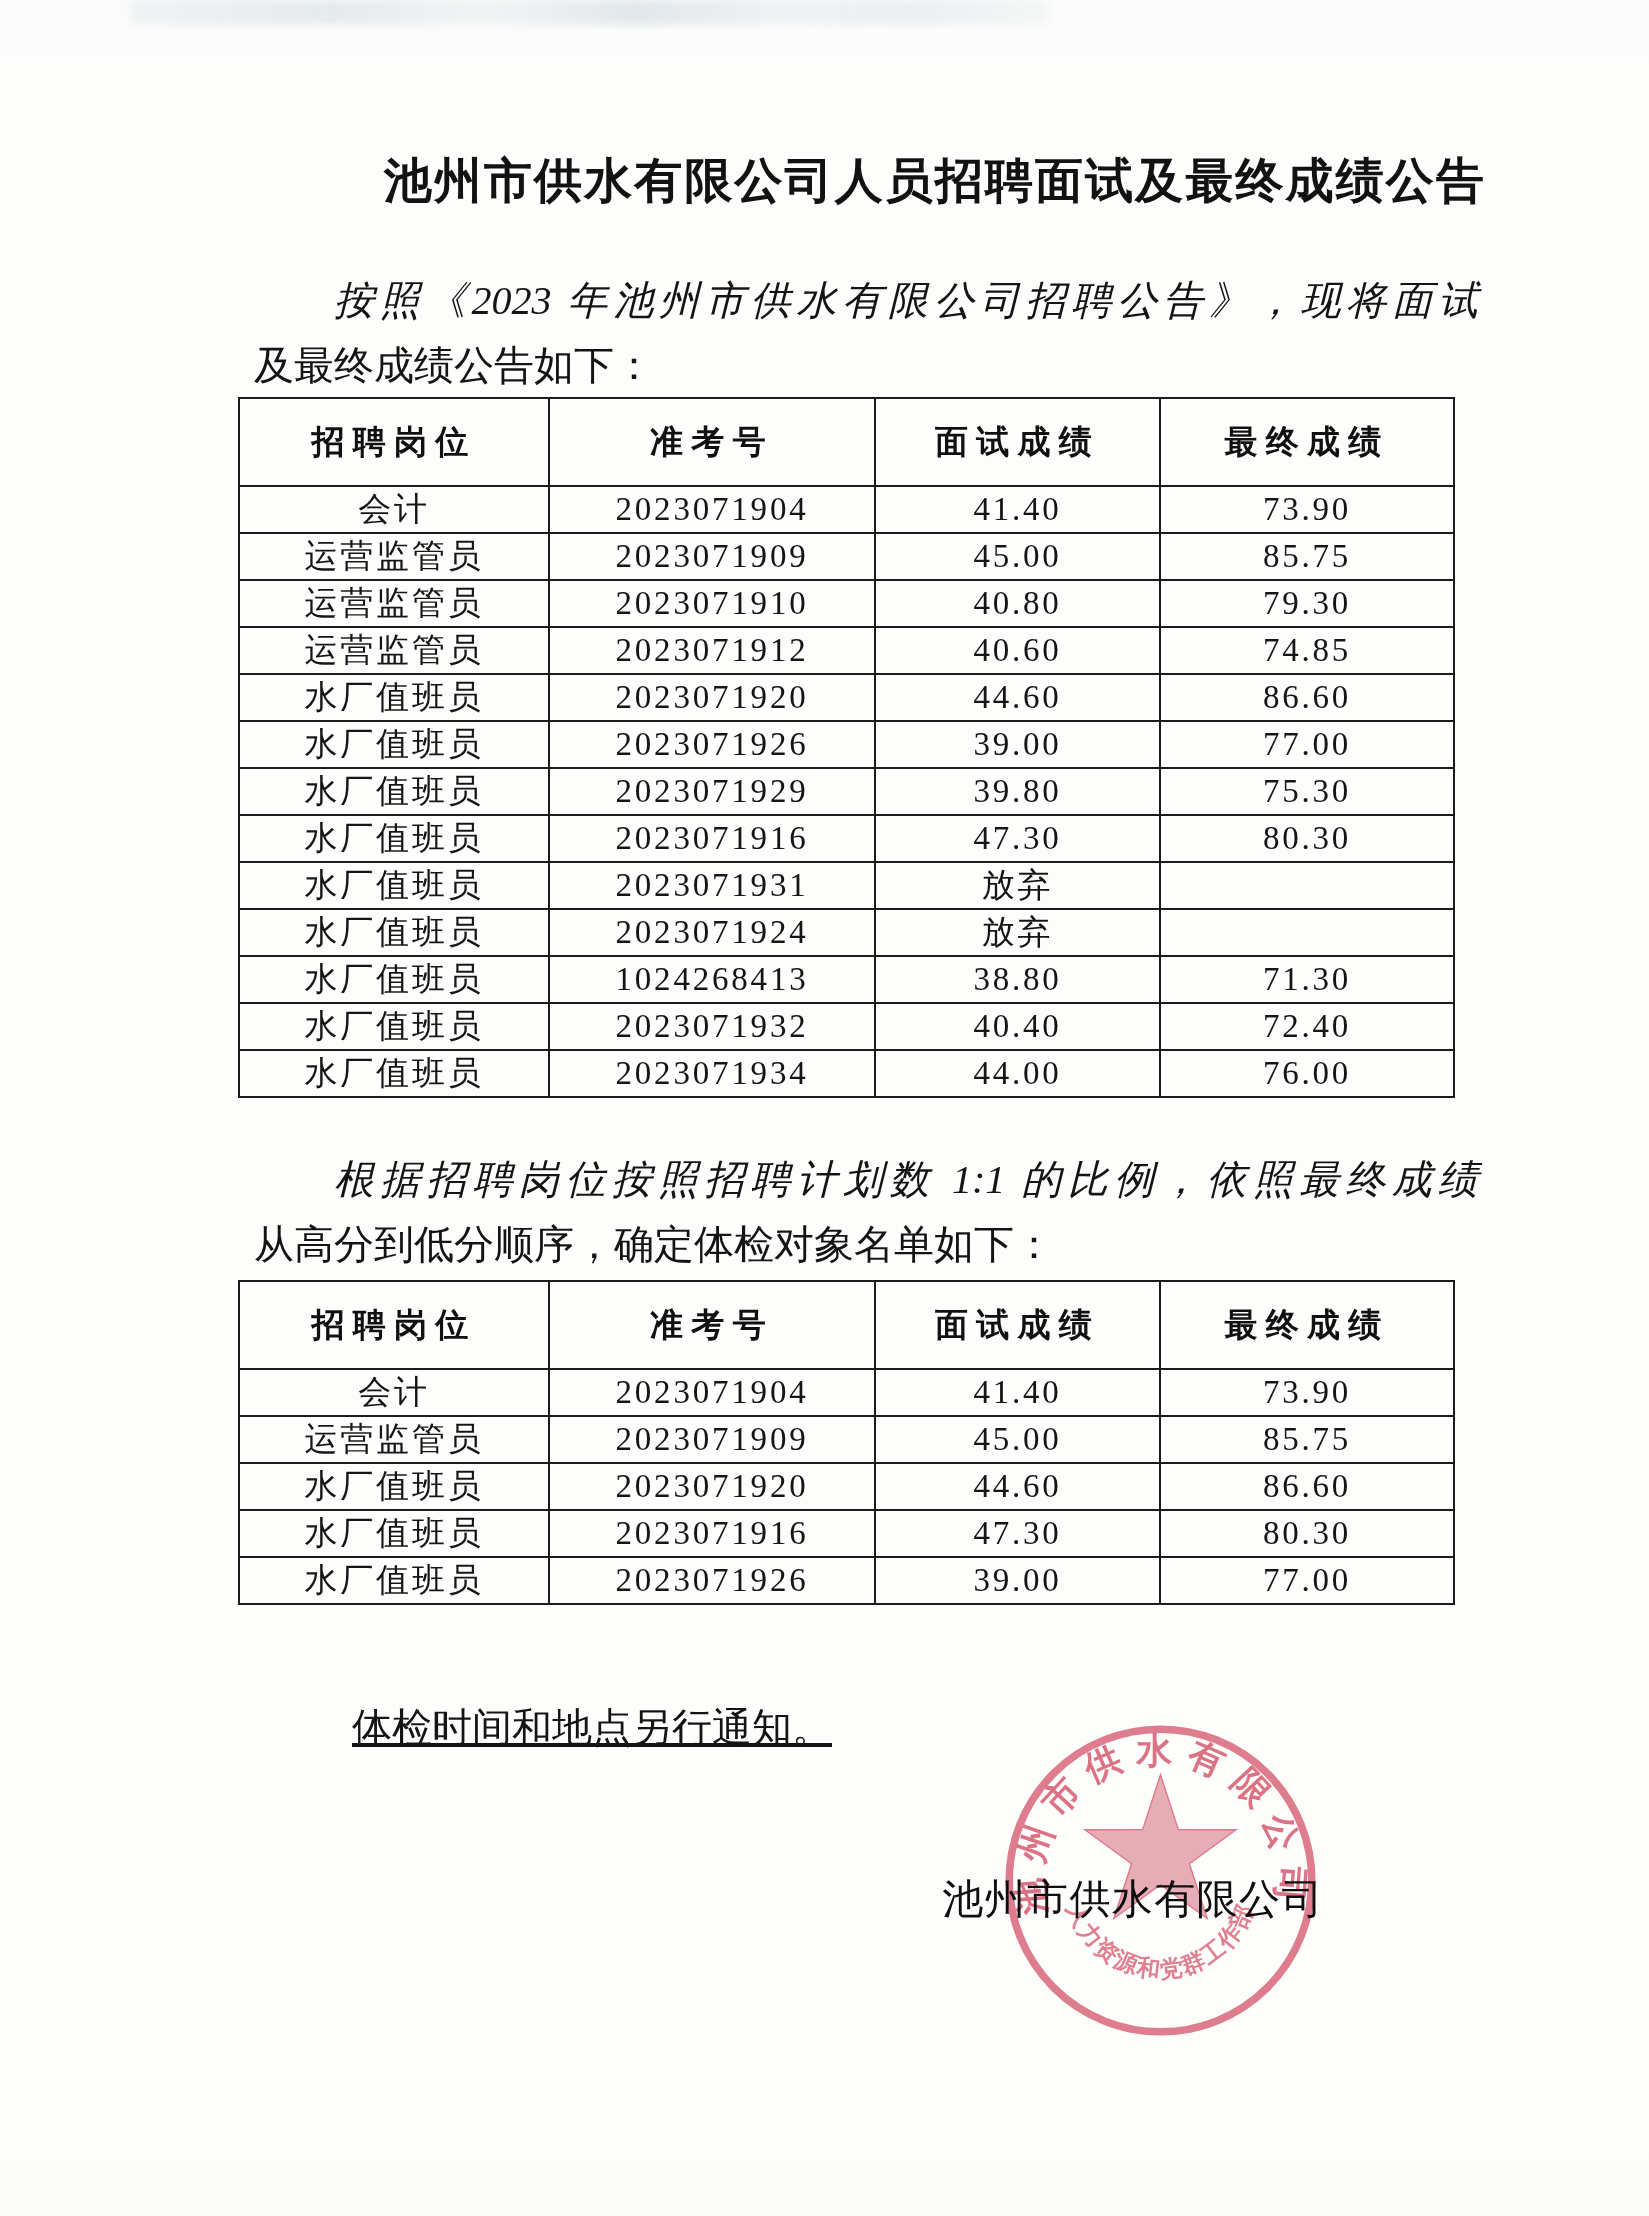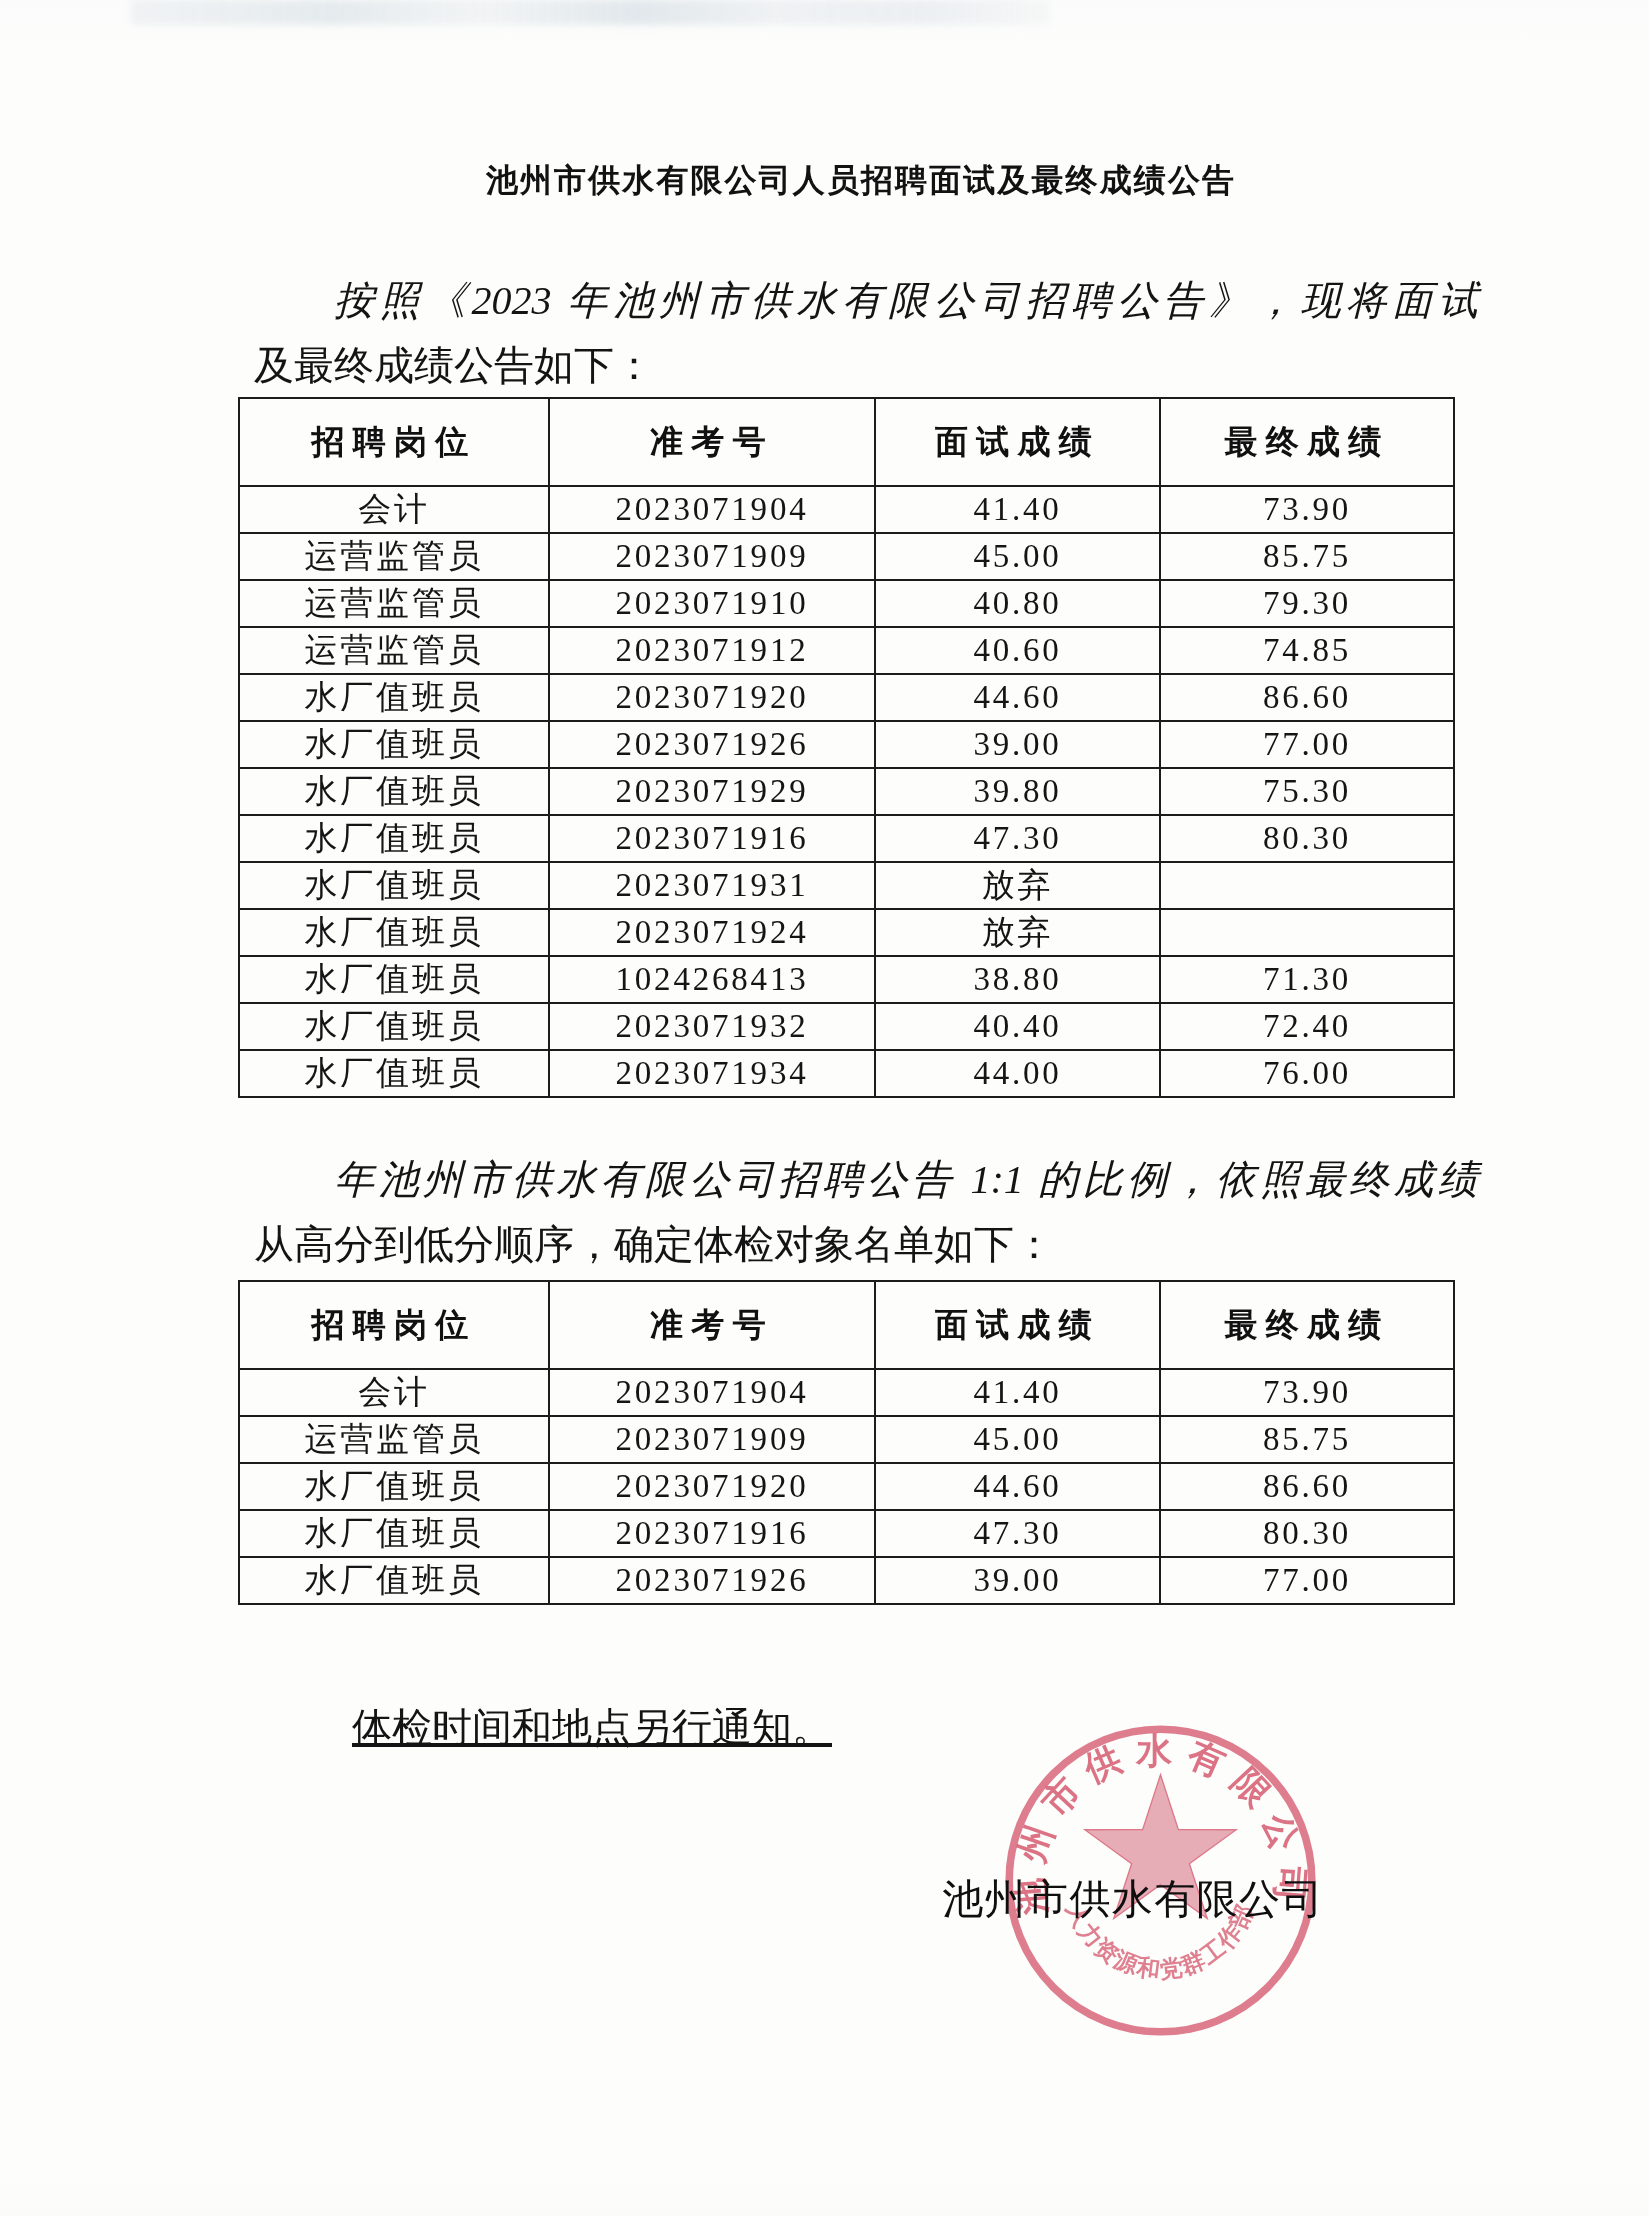--- a/index.html
+++ b/index.html
@@ -20,24 +20,24 @@
     position: absolute; left: 131px; top: 0; width: 919px; height: 25px;
     background: linear-gradient(90deg,
       rgba(150,170,190,0.10) 0%, rgba(120,150,175,0.16) 22%,
       rgba(140,165,185,0.08) 38%, rgba(115,145,175,0.18) 55%,
       rgba(140,160,185,0.10) 70%, rgba(150,170,195,0.14) 86%, rgba(160,175,195,0.05) 100%);
     filter: blur(3.5px);
     border-radius: 4.1px;
   }
   .doc-title {
     position: absolute; top: 146px; left: 236px; width: 1250px;
-    text-align: center;
+    text-align: right;
     font-family: "Liberation Sans", "DejaVu Sans", sans-serif;
     font-weight: 700;
-    font-size: 32px; line-height: 69px; letter-spacing: 2.1px;
+    font-size: 48px; line-height: 69px; letter-spacing: 2.1px;
     color: #121212;
   }
   .para {
     position: absolute; left: 254px; width: 1224px;
     font-size: 40px; line-height: 65px;
     color: #141414;
   }
   .para .l1 { text-indent: 80px; text-align-last: justify; font-style: italic; }
   #para-intro { top: 268px; }
   #para-middle { top: 1147px; }
@@ -200,21 +200,21 @@
         <tr>
           <td>水厂值班员</td>
           <td>2023071934</td>
           <td>44.00</td>
           <td>76.00</td>
         </tr>
       </tbody>
   </table>
 
   <div class="para" id="para-middle">
-    <div class="l1">年池州市供水有限公司招聘公告 1:1 的比例，依照最终成绩</div>
+    <div class="l1">根据招聘岗位按照招聘计划数 1:1 的比例，依照最终成绩</div>
     <div class="l2">从高分到低分顺序，确定体检对象名单如下：</div>
   </div>
 
   <table class="score-table" id="medical-table">
     <colgroup>
       <col style="width:310px">
         <col style="width:326px">
       <col style="width:285px">
         <col style="width:294px">
     </colgroup>

